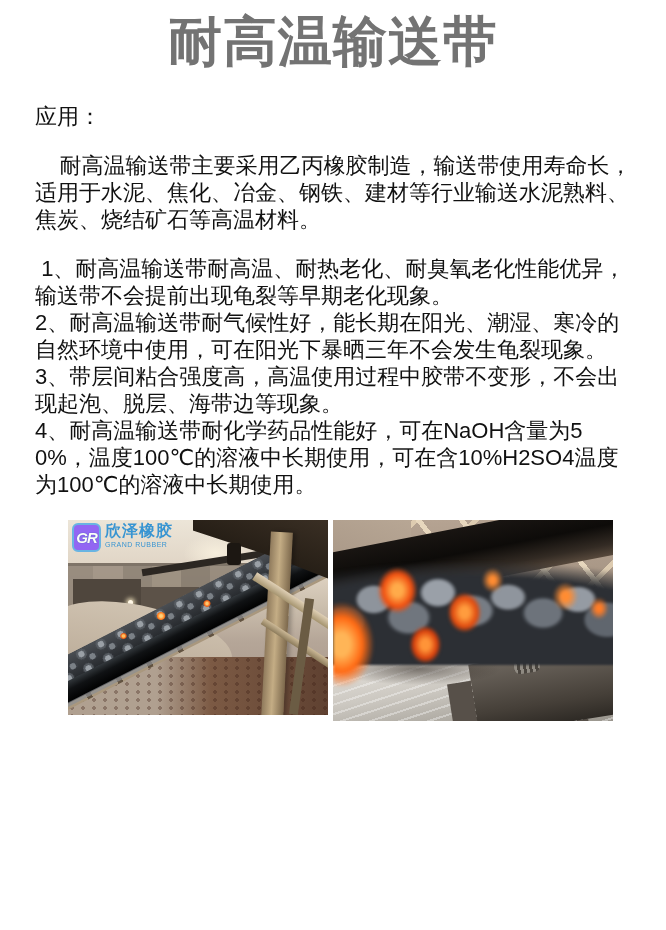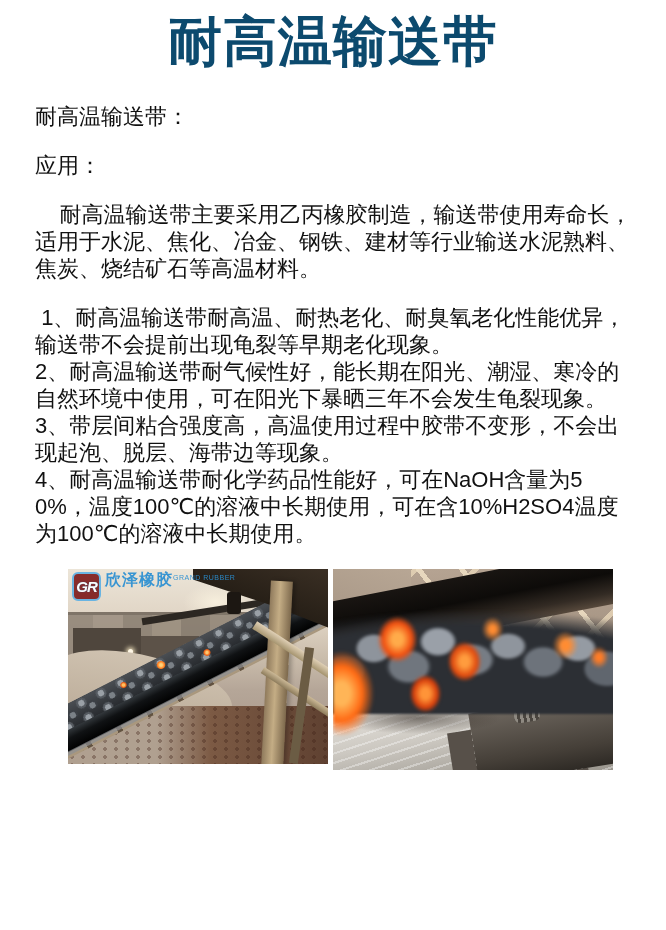--- a/index.html
+++ b/index.html
@@ -12,21 +12,21 @@
     font-family:"Liberation Sans","DejaVu Sans",sans-serif;
     color:#111111;
   }
   h1.title{
     margin:10px 0 31px 0;
     font-size:54px;
     line-height:62px;
     font-weight:bold;
     text-align:center;
     letter-spacing:1px;
-    color:#0c4a6e;
+    color:#737373;
   }
   .article{
     width:600px;
     margin:0 31px 0 35px;
     font-size:22px;
     line-height:27px;
   }
   .article p{
     margin:22px 0;
     white-space:pre-wrap;
@@ -83,25 +83,25 @@
   .lp-e2{left:52%;top:41%;width:8px;height:7px;background:radial-gradient(circle,#ffc86e 0 20%,#f25e12 55%,rgba(242,94,18,0) 75%);}
   .lp-e3{left:20%;top:58%;width:7px;height:6px;background:radial-gradient(circle,#ffbf5e 0 25%,#e5540f 60%,rgba(229,84,15,0) 80%);}
   .lp-beam{left:76%;top:6%;width:22px;height:96%;transform:rotate(3deg);
     background:linear-gradient(90deg,#8f7a5c,#c4ad85 45%,#7c684c);box-shadow:3px 0 4px rgba(0,0,0,.25);}
   .lp-rail{left:66%;top:52%;width:70%;height:9px;background:linear-gradient(180deg,#e0d0b6,#a5946f);transform:rotate(33deg);}
   .lp-rail2{left:70%;top:72%;width:60%;height:7px;background:linear-gradient(180deg,#cbb896,#8d7c5c);transform:rotate(33deg);}
   .lp-post{left:88%;top:40%;width:9px;height:60%;background:#6b5c44;transform:rotate(8deg);}
   
   .wm{left:4px;top:3px;display:flex;align-items:flex-start;gap:4px;opacity:.92;}
   .wm *{position:static;}
-  .wm-box{width:29px;height:29px;border-radius:6px;background:#7f1d1d;border:2px solid #5fb1e4;
+  .wm-box{width:29px;height:29px;border-radius:6px;background:#8b5cf6;border:2px solid #5fb1e4;
     display:flex;align-items:center;justify-content:center;box-sizing:border-box;}
   .wm-gr{color:#ffffff;font-weight:bold;font-style:italic;font-size:15px;letter-spacing:-1px;
     text-shadow:0 0 1px #0c5e97;}
-  .wm-txt{display:flex;flex-direction:row;line-height:1;}
+  .wm-txt{display:flex;flex-direction:column;line-height:1;}
   .wm-cn{color:#2a8fd2;font-size:16px;font-weight:bold;letter-spacing:1px;}
   .wm-en{color:#2a8fd2;font-size:7px;letter-spacing:.5px;margin-top:2px;}
 
   
   .rp-base{inset:0;background:linear-gradient(200deg,#c6b5a2 0%,#ab9a89 45%,#857767 100%);}
   .rp-scaffold{right:0;top:0;width:72%;height:52%;
     background:
       repeating-linear-gradient(52deg,rgba(234,218,192,.95) 0 5px,rgba(0,0,0,0) 5px 34px),
       repeating-linear-gradient(-44deg,rgba(226,208,180,.9) 0 5px,rgba(0,0,0,0) 5px 42px),
       linear-gradient(180deg,#b5a392,#9c8b7a);}
@@ -140,21 +140,20 @@
   .rp-shadow{left:0;top:66%;width:60%;height:16%;background:radial-gradient(closest-side,rgba(40,32,26,.55),rgba(40,32,26,0));}
 </style>
 </head>
 <body>
 
 <div class="page">
 
   <h1 class="title">耐高温输送带</h1>
 
   <div class="article">
-    <p>耐高温输送带：</p>
     <p>应用：</p>
     <p>    耐高温输送带主要采用乙丙橡胶制造，输送带使用寿命长，适用于水泥、焦化、冶金、钢铁、建材等行业输送水泥熟料、焦炭、烧结矿石等高温材料。</p>
     <p> 1、耐高温输送带耐高温、耐热老化、耐臭氧老化性能优异，输送带不会提前出现龟裂等早期老化现象。
 2、耐高温输送带耐气候性好，能长期在阳光、潮湿、寒冷的自然环境中使用，可在阳光下暴晒三年不会发生龟裂现象。
 3、带层间粘合强度高，高温使用过程中胶带不变形，不会出现起泡、脱层、海带边等现象。
 4、耐高温输送带耐化学药品性能好，可在NaOH含量为50%，温度100℃的溶液中长期使用，可在含10%H2SO4温度为100℃的溶液中长期使用。</p>
   </div>
 
   <div class="photos">
 

